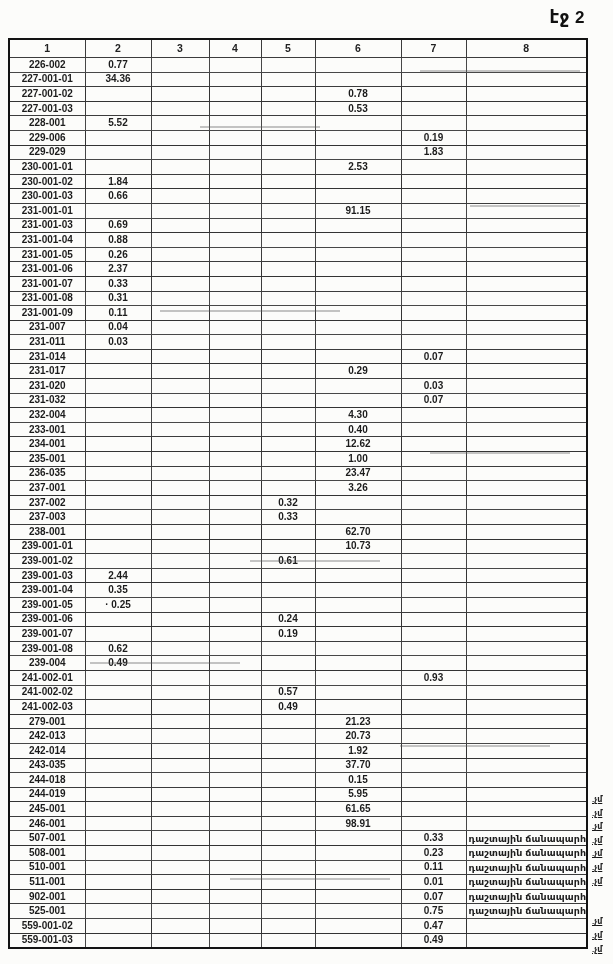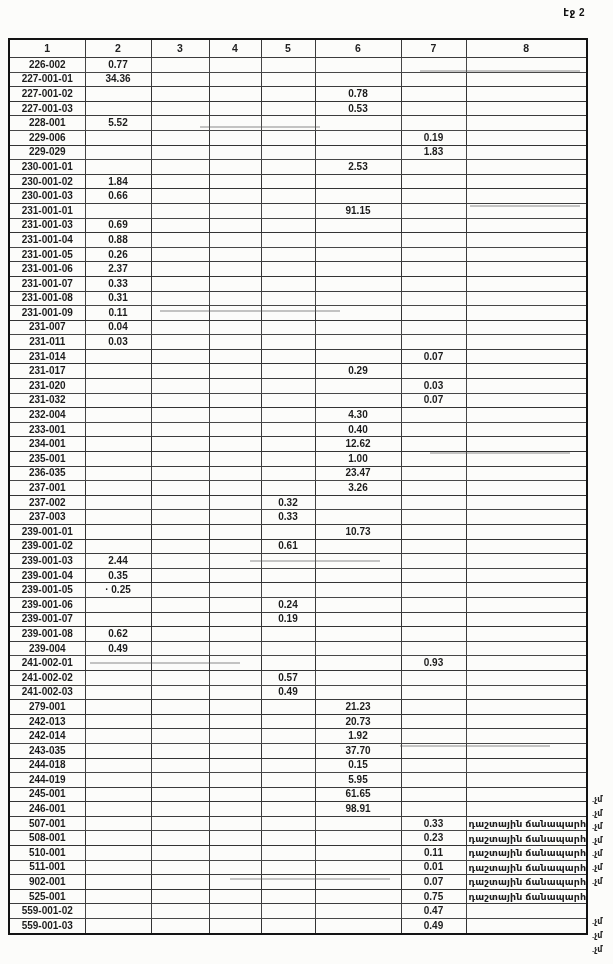--- a/index.html
+++ b/index.html
@@ -4,42 +4,42 @@
 <style>
   html,body{margin:0;padding:0;}
   body{
     width:613px;height:964px;position:relative;overflow:hidden;
     background:#fcfcfa;
     font-family:"Liberation Sans","DejaVu Sans",sans-serif;
     color:#161616;
   }
   .page-label{
     position:absolute;top:7px;right:28px;
-    font-size:10px;font-weight:700;letter-spacing:.5px;color:#111;
+    font-size:17px;font-weight:700;letter-spacing:.5px;color:#111;
   }
   table.doc{
     position:absolute;left:8px;top:38px;
     border-collapse:collapse;table-layout:fixed;width:578px;
     border:2px solid #131313;
   }
   table.doc th, table.doc td{
     border:1px solid #3c3c3c;
     padding:0 2px;margin:0;
     font-size:10px;font-weight:700;line-height:1;
     text-align:center;vertical-align:middle;
     white-space:nowrap;overflow:hidden;
     height:13.6px;color:#1c1c1c;
   }
   table.doc th{height:17px;font-size:10.5px;color:#222;}
   table.doc tr:nth-child(odd) td{border-color:#474747;}
   table.doc tr:nth-child(3n) td{border-color:#333;}
   table.doc td.col8{font-size:9.5px;letter-spacing:.1px;}
   .margin-notes{
     position:absolute;left:592px;top:59px;width:21px;
-    display:flex;flex-direction:column;
+    display:flex;flex-direction:column;text-decoration:underline;
   }
   .margin-notes div{
     height:13.6px;line-height:13.6px;font-size:8px;font-weight:700;
     color:#222;white-space:nowrap;
   }
   
   .streak{position:absolute;background:#5a5a5a;opacity:.35;pointer-events:none;}
 </style>
 </head>
 <body>
@@ -384,20 +384,30 @@
         <td class="col1">237-003</td>
         <td class="col2"></td>
         <td class="col3"></td>
         <td class="col4"></td>
         <td class="col5">0.33</td>
         <td class="col6"></td>
         <td class="col7"></td>
         <td class="col8"></td>
       </tr>
       <tr>
+        <td class="col1">238-001</td>
+        <td class="col2"></td>
+        <td class="col3"></td>
+        <td class="col4"></td>
+        <td class="col5"></td>
+        <td class="col6">62.70</td>
+        <td class="col7"></td>
+        <td class="col8"></td>
+      </tr>
+      <tr>
         <td class="col1">239-001-01</td>
         <td class="col2"></td>
         <td class="col3"></td>
         <td class="col4"></td>
         <td class="col5"></td>
         <td class="col6">10.73</td>
         <td class="col7"></td>
         <td class="col8"></td>
       </tr>
       <tr>

